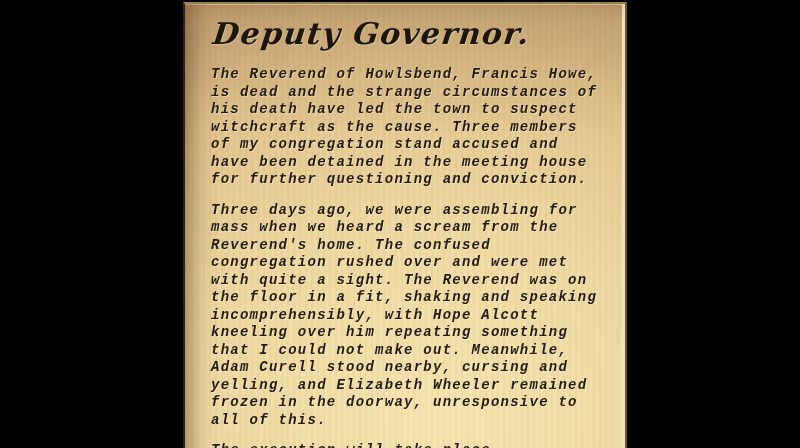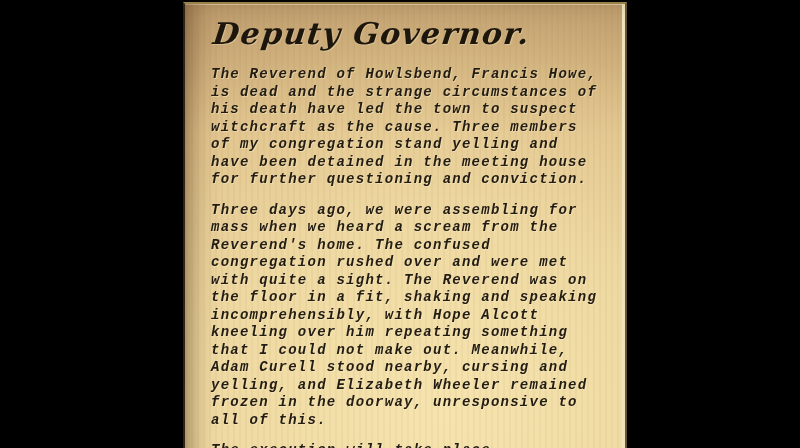--- a/index.html
+++ b/index.html
@@ -68,21 +68,21 @@
 </head>
 <body>
 
 <div class="scene">
   <div class="paper">
     <h1 class="salutation">Deputy Governor.</h1>
     <p class="body-text">The Reverend of Howlsbend, Francis Howe,
 is dead and the strange circumstances of
 his death have led the town to suspect
 witchcraft as the cause. Three members
-of my congregation stand yelling and
+of my congregation stand accused and
 have been detained in the meeting house
 for further questioning and conviction.</p>
     <p class="body-text">Three days ago, we were assembling for
 mass when we heard a scream from the
 Reverend's home. The confused
 congregation rushed over and were met
 with quite a sight. The Reverend was on
 the floor in a fit, shaking and speaking
 incomprehensibly, with Hope Alcott
 kneeling over him repeating something

